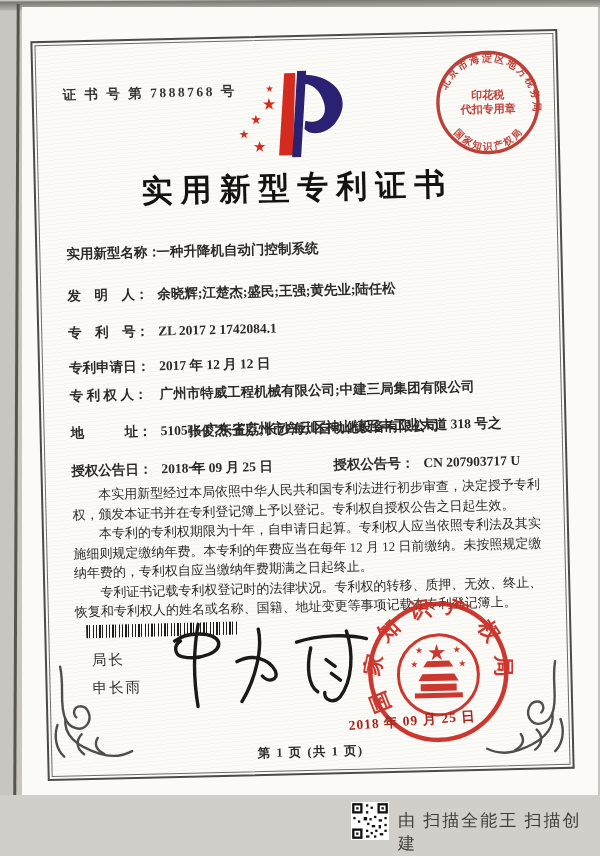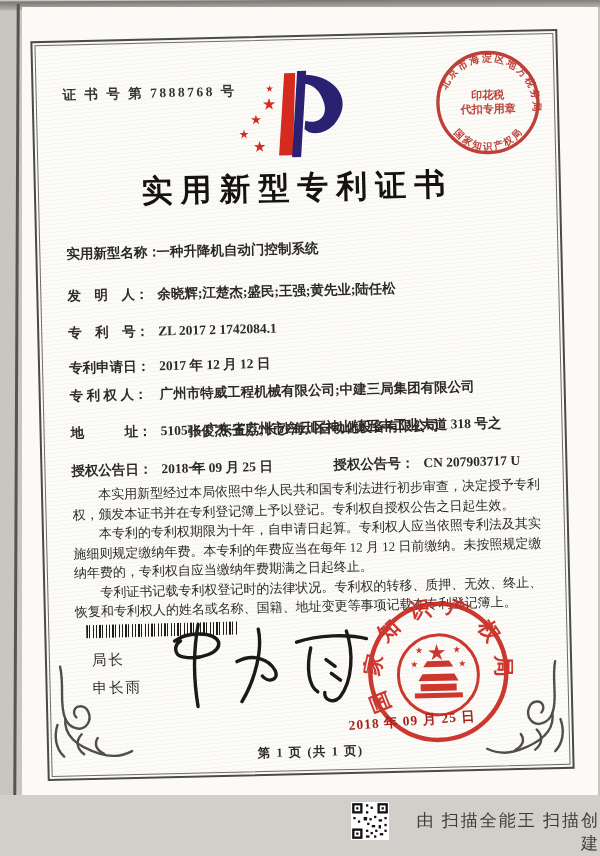--- a/index.html
+++ b/index.html
@@ -6,21 +6,21 @@
   body{
     width:600px;height:856px;position:relative;overflow:hidden;
     background:#c9c6c1;
     font-family:"Liberation Serif","DejaVu Serif",serif;
   }
   .photo-top-edge{position:absolute;top:0;left:0;right:0;height:9px;
     background:linear-gradient(to bottom,#77756f,#b7b4ae);transform:rotate(-.3deg);z-index:1;}
   .paper{position:absolute;left:22px;top:7px;right:2px;bottom:52px;background:#fbfaf7;z-index:2;}
   .paper-edge-line{position:absolute;left:15px;top:4px;width:3px;height:792px;background:#56544f;z-index:3;transform:rotate(.25deg);}
   .scan-strip{position:absolute;left:0;right:0;bottom:0;height:61px;background:#d2cfca;z-index:4;
-    display:flex;align-items:center;text-align:right;}
+    display:flex;align-items:center;}
   .qr{position:absolute;left:351px;top:7px;width:38px;height:38px;}
   .scan-caption{position:absolute;left:398px;top:14px;font-size:17px;letter-spacing:2px;color:#3e3d39;
     font-family:"Liberation Serif","DejaVu Serif",serif;}
 
   
   .cert{position:absolute;left:39px;top:35px;width:523px;height:736px;z-index:5;
     transform:rotate(-1.35deg);transform-origin:50% 50%;
     border:2px solid #4c4a46;background:
       repeating-linear-gradient(-4deg, rgba(176,190,176,.10) 0 1px, rgba(0,0,0,0) 1px 4px),
       #fcfbf8;}

